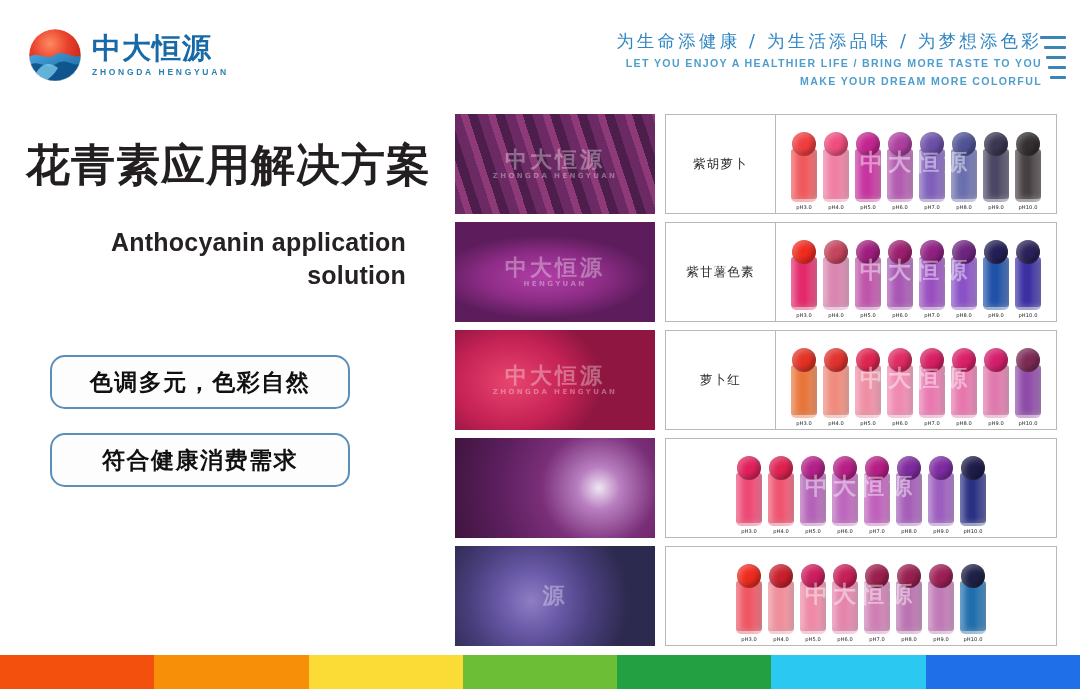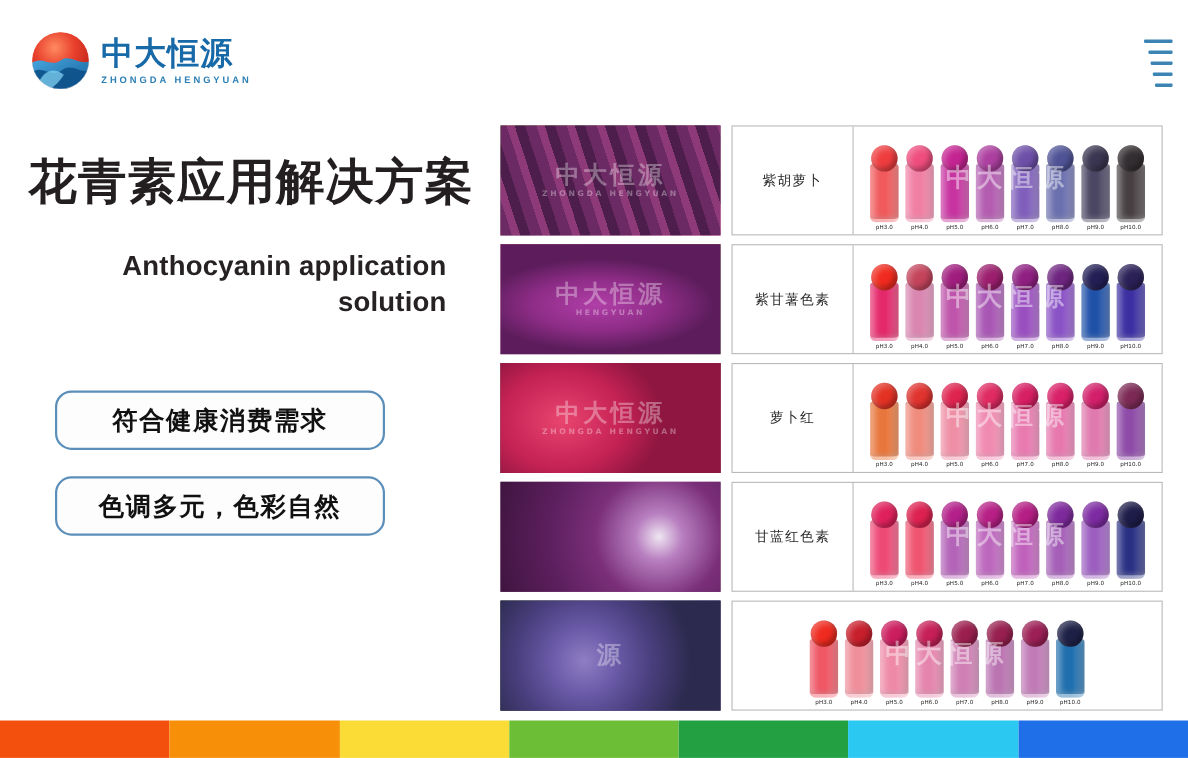--- a/index.html
+++ b/index.html
@@ -174,39 +174,44 @@
         </g>
         <circle cx="27" cy="27" r="26" fill="none" stroke="#ffffff" stroke-width="0.8" opacity="0.5"></circle>
       </svg>
     </div>
     <div id="logo-text-block">
       <div id="logo-cn">中大恒源</div>
       <div id="logo-en">ZHONGDA HENGYUAN</div>
     </div>
   </div>
 
+  <div id="tagline-block">
+    <div id="tagline-cn">为生命添健康 / 为生活添品味 / 为梦想添色彩</div>
+    <div id="tagline-en1">LET YOU ENJOY A HEALTHIER LIFE / BRING MORE TASTE TO YOU</div>
+    <div id="tagline-en2">MAKE YOUR DREAM MORE COLORFUL</div>
+  </div>
 
   <div id="tagline-dashes">
       <div class="tdash" style="width: 26px;"></div>
       <div class="tdash" style="width: 22px;"></div>
       <div class="tdash" style="width: 20px;"></div>
       <div class="tdash" style="width: 18px;"></div>
       <div class="tdash" style="width: 16px;"></div>
     </div>
 </div>
 
 <div id="left-panel">
   <div id="title-cn">花青素应用解决方案</div>
   <div id="title-en">Anthocyanin application solution</div>
   <div id="bullet-list">
       <div class="bullet-box" style="width: 300px; border-color: rgb(91, 143, 185);">
+        <span class="bullet-text">色调多元，色彩自然</span>
+      </div>
+      <div class="bullet-box" style="width: 300px; border-color: rgb(91, 143, 185);">
         <span class="bullet-text">符合健康消费需求</span>
-      </div>
-      <div class="bullet-box" style="width: 300px; border-color: rgb(91, 143, 185);">
-        <span class="bullet-text">色调多元，色彩自然</span>
       </div>
     </div>
 </div>
 
 <div id="photo-col">
     <div class="photo ph-carrot">
       <div class="wm">中大恒源<small>ZHONGDA HENGYUAN</small></div>
     </div>
     <div class="photo ph-potato">
       <div class="wm">中大恒源<small>HENGYUAN</small></div>
@@ -359,21 +364,20 @@
           </div>
           <div class="vial">
             <div class="cap" style="background: rgb(124, 42, 85);"></div>
             <div class="tube" style="background: linear-gradient(90deg, rgb(142, 75, 168) 0%, rgb(142, 75, 168) 55%, rgba(255, 255, 255, 0.28) 100%), rgb(142, 75, 168);"></div>
             <div class="plabel">pH10.0</div>
           </div>
         </div>
       </div>
     </div>
     <div class="trow" style="border-color: rgb(185, 185, 185);">
-      <div class="tlabel" style="border-right-color: rgb(185, 185, 185);">甘蓝红色素</div>
       <div class="tcell">
         <div class="cellwm">中大恒源</div>
         <div class="vials">
           <div class="vial">
             <div class="cap" style="background: rgb(224, 32, 92);"></div>
             <div class="tube" style="background: linear-gradient(90deg, rgb(238, 74, 118) 0%, rgb(238, 74, 118) 55%, rgba(255, 255, 255, 0.28) 100%), rgb(238, 74, 118);"></div>
             <div class="plabel">pH3.0</div>
           </div>
           <div class="vial">
             <div class="cap" style="background: rgb(221, 33, 80);"></div>

